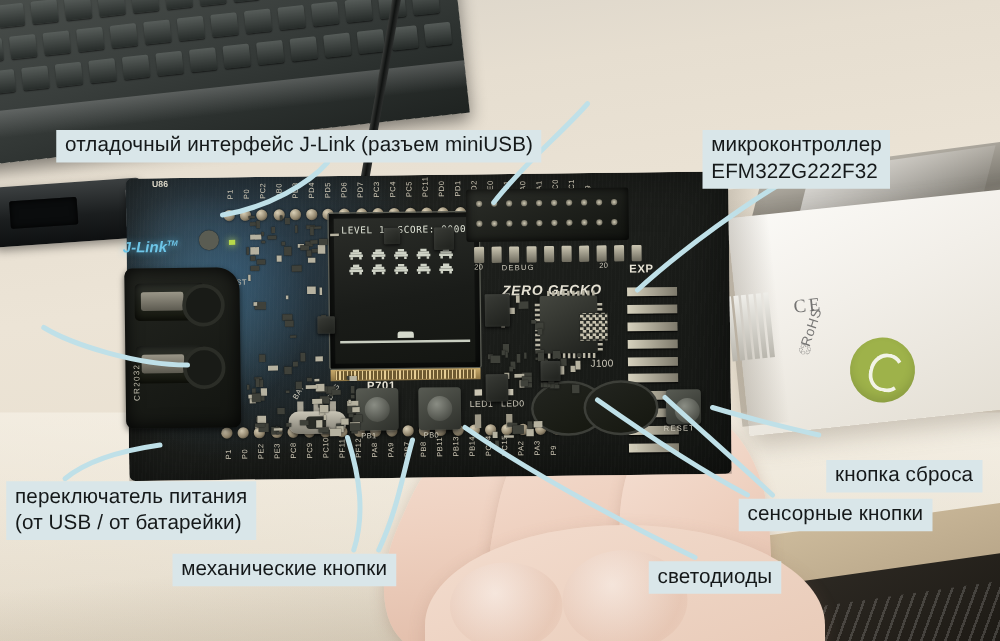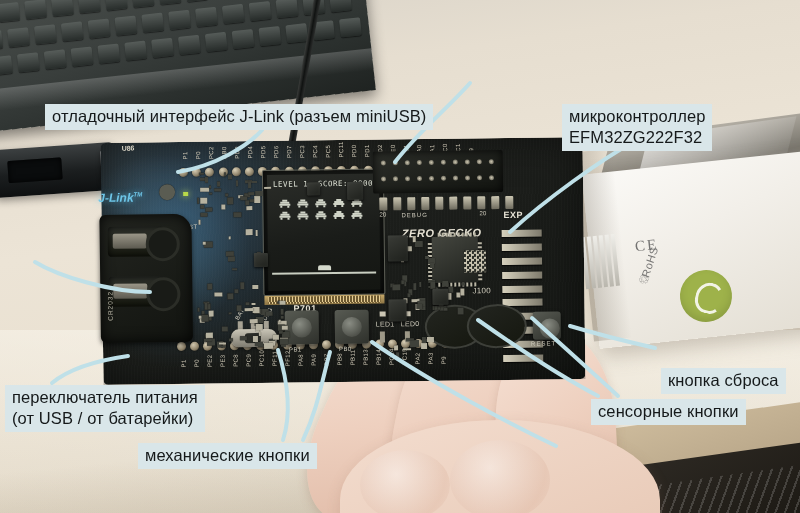--- a/index.html
+++ b/index.html
@@ -885,16 +885,17 @@
     <path d="M618 396 C 590 370, 556 340, 532 318"></path>
     <path d="M655 348 C 620 340, 590 332, 570 326"></path>
   </svg>
 
   <div class="lbl" style="left:45px;top:104px;">отладочный интерфейс J-Link (разъем miniUSB)</div>
   <div class="lbl" style="left:562px;top:104px;">микроконтроллер
 EFM32ZG222F32</div>
   <div class="lbl" style="left:5px;top:385px;">переключатель питания
 (от USB / от батарейки)</div>
   <div class="lbl" style="left:138px;top:443px;">механические кнопки</div>
+  <div class="lbl" style="left:519px;top:449px;">светодиоды</div>
   <div class="lbl" style="left:571px;top:399px;margin-left:20px;">сенсорные кнопки</div>
   <div class="lbl" style="left:661px;top:368px;">кнопка сброса</div>
 
 </div>
 
 </body></html>

